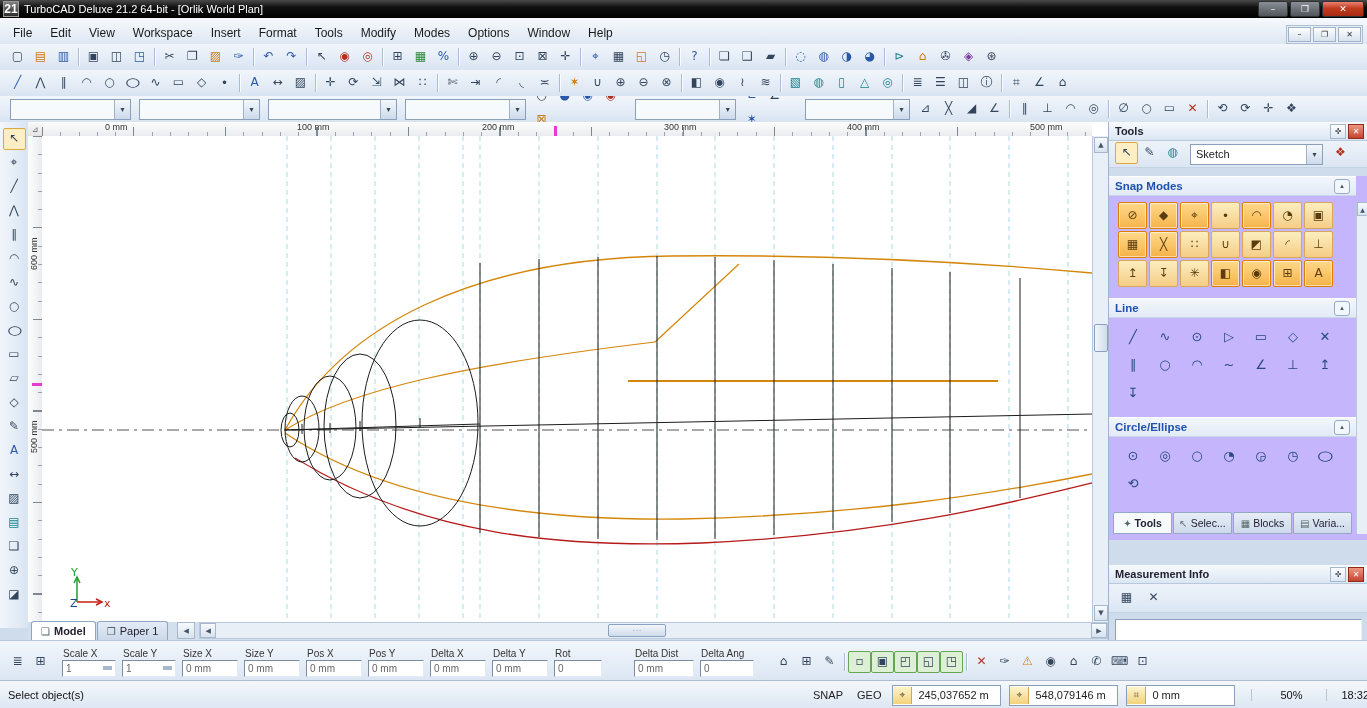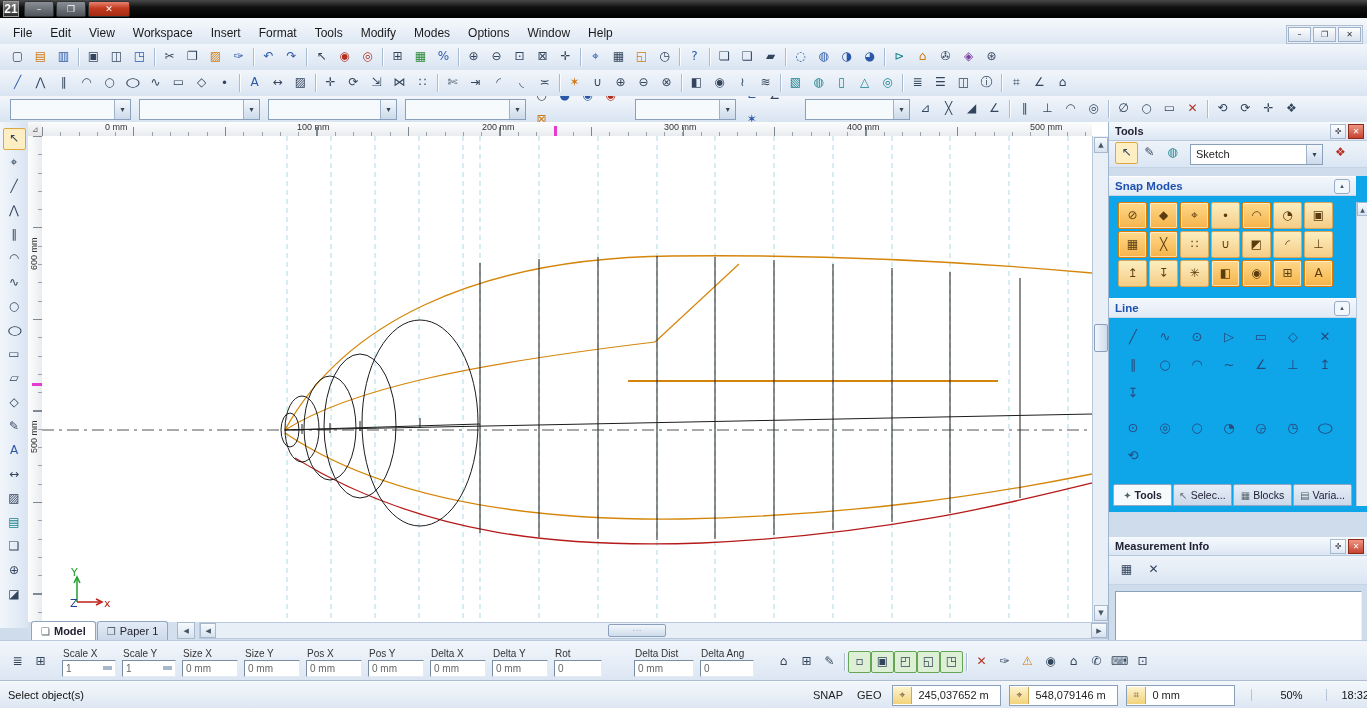--- a/index.html
+++ b/index.html
@@ -108,21 +108,21 @@
          align-items:center;padding:0 4px 0 6px;font-size:11px;font-weight:bold;color:#223}
   .phbtns{margin-left:auto;display:flex;gap:2px}
   .phbtn{width:14px;height:13px;font-size:8px;display:flex;align-items:center;justify-content:center;border:1px solid #a7b8cc;
          background:linear-gradient(#fdfefe,#dde7f2);color:#445;font-family:"DejaVu Sans",sans-serif}
   .pin::before{content:"✜"}
   .phbtn.closebtn{background:linear-gradient(#ef9582,#c54330);border-color:#8e2a18;color:#fff}
   .closebtn::before{content:"✕"}
   .ptoolbar{height:26px;display:flex;align-items:center;gap:2px;padding:0 6px;background:linear-gradient(#eef3fa,#dbe6f3);
             border-bottom:1px solid #c4d3e6}
   .sketchcombo{width:108px;background:#fff}
-  .panelbody{background:#0ea5e9;position:relative;padding:0 12px 6px 0}
+  .panelbody{background:#c4b5fd;position:relative;padding:0 12px 6px 0}
   .sec-head{display:flex;align-items:center;height:18px;padding:0 6px;color:#1f51b0;font-weight:bold;font-size:11.5px;
             background:linear-gradient(#f3f7fc,#e2eaf5);border-top:1px solid #fff;border-bottom:1px solid #c9d6e7;margin-top:8px}
   .chev{margin-left:auto;width:14px;height:13px;border:1px solid #98abc4;border-radius:3px;background:#f2f7fc;font-size:7px;
         display:flex;align-items:center;justify-content:center;color:#456;font-family:"DejaVu Sans",sans-serif}
   .chev::before{content:"▴"}
   .igrid{display:flex;flex-wrap:wrap;width:240px;padding:5px 0 2px 8px}
   .snapi{width:27px;height:25px;line-height:24px;text-align:center;font-size:12px;font-family:"DejaVu Sans",sans-serif;
          color:#5b3c0e;background:linear-gradient(#fceebf,#f5cd86);border:1px solid #d8a75b;border-radius:2px;margin:1px;display:inline-block}
   .snapi.sel{background:linear-gradient(#ffd98b,#f5b34a);border-color:#e07d00;box-shadow:inset 0 0 0 1px rgba(255,255,255,.55)}
   .lini{width:28px;height:24px;line-height:23px;text-align:center;font-size:13px;font-family:"DejaVu Sans",sans-serif;
@@ -167,20 +167,21 @@
   .szoom{margin:0 12px;border-left:1px solid #b5c4d6;padding-left:28px}
   .stime{margin:0 6px 0 12px;border-left:1px solid #b5c4d6;padding-left:14px}
 </style>
 </head>
 <body>
 
 <div class="app">
 
   <div class="titlebar">
     <span class="appicon">21</span>
+    <span class="title">TurboCAD Deluxe 21.2 64-bit - [Orlik World Plan]</span>
     <span class="wbtns">
         <span class="wbtn">–</span>
         <span class="wbtn">❐</span>
         <span class="wbtn close">✕</span>
       </span>
   </div>
 
   <div class="menubar">
     <span class="menus">
         <span class="menu-item">File</span>
@@ -506,20 +507,24 @@
             <span class="lini">∥</span>
             <span class="lini">○</span>
             <span class="lini">◠</span>
             <span class="lini">~</span>
             <span class="lini">∠</span>
             <span class="lini">⊥</span>
             <span class="lini">↥</span>
             <span class="lini">↧</span>
           </div>
 
+        <div class="sec-head">
+          <span>Circle/Ellipse</span>
+          <span class="chev"></span>
+        </div>
         <div class="igrid">
             <span class="lini">⊙</span>
             <span class="lini">◎</span>
             <span class="lini">○</span>
             <span class="lini">◔</span>
             <span class="lini">◶</span>
             <span class="lini">◷</span>
             <span class="lini wide">○</span>
             <span class="lini">⟲</span>
           </div>

